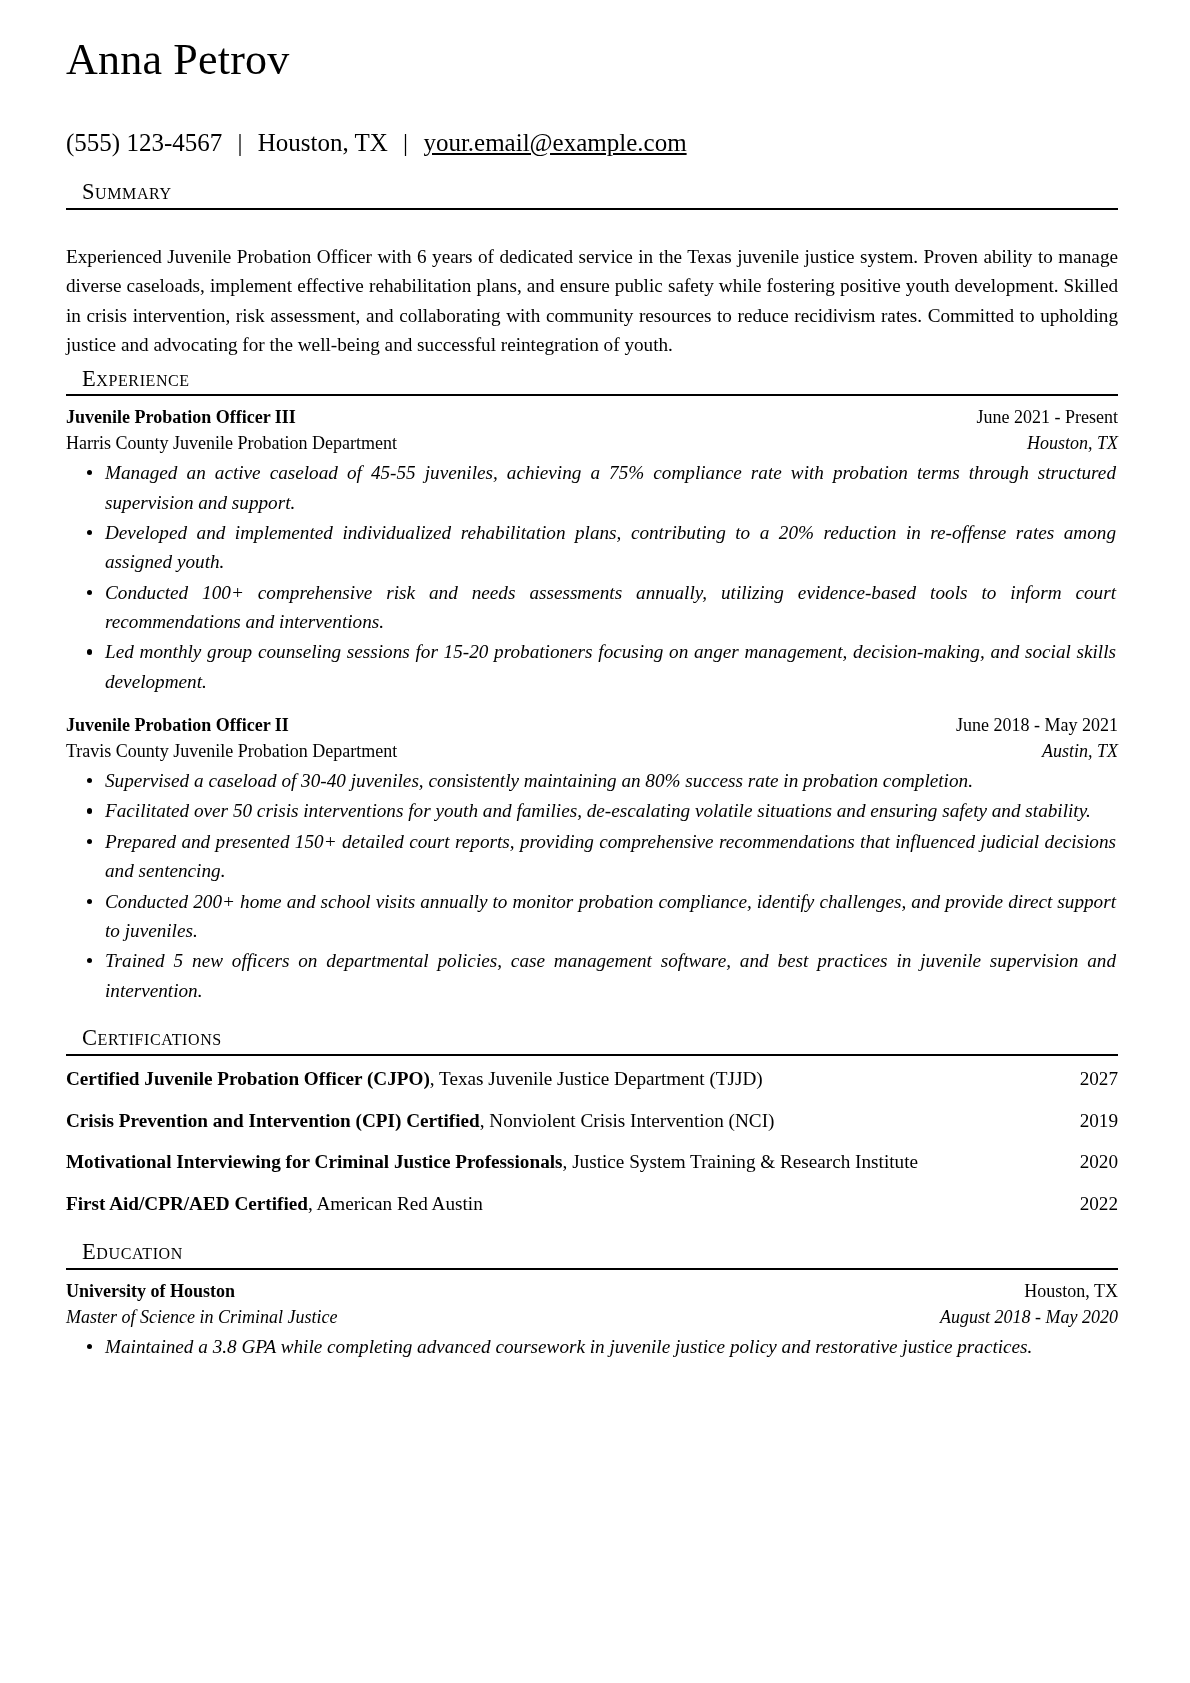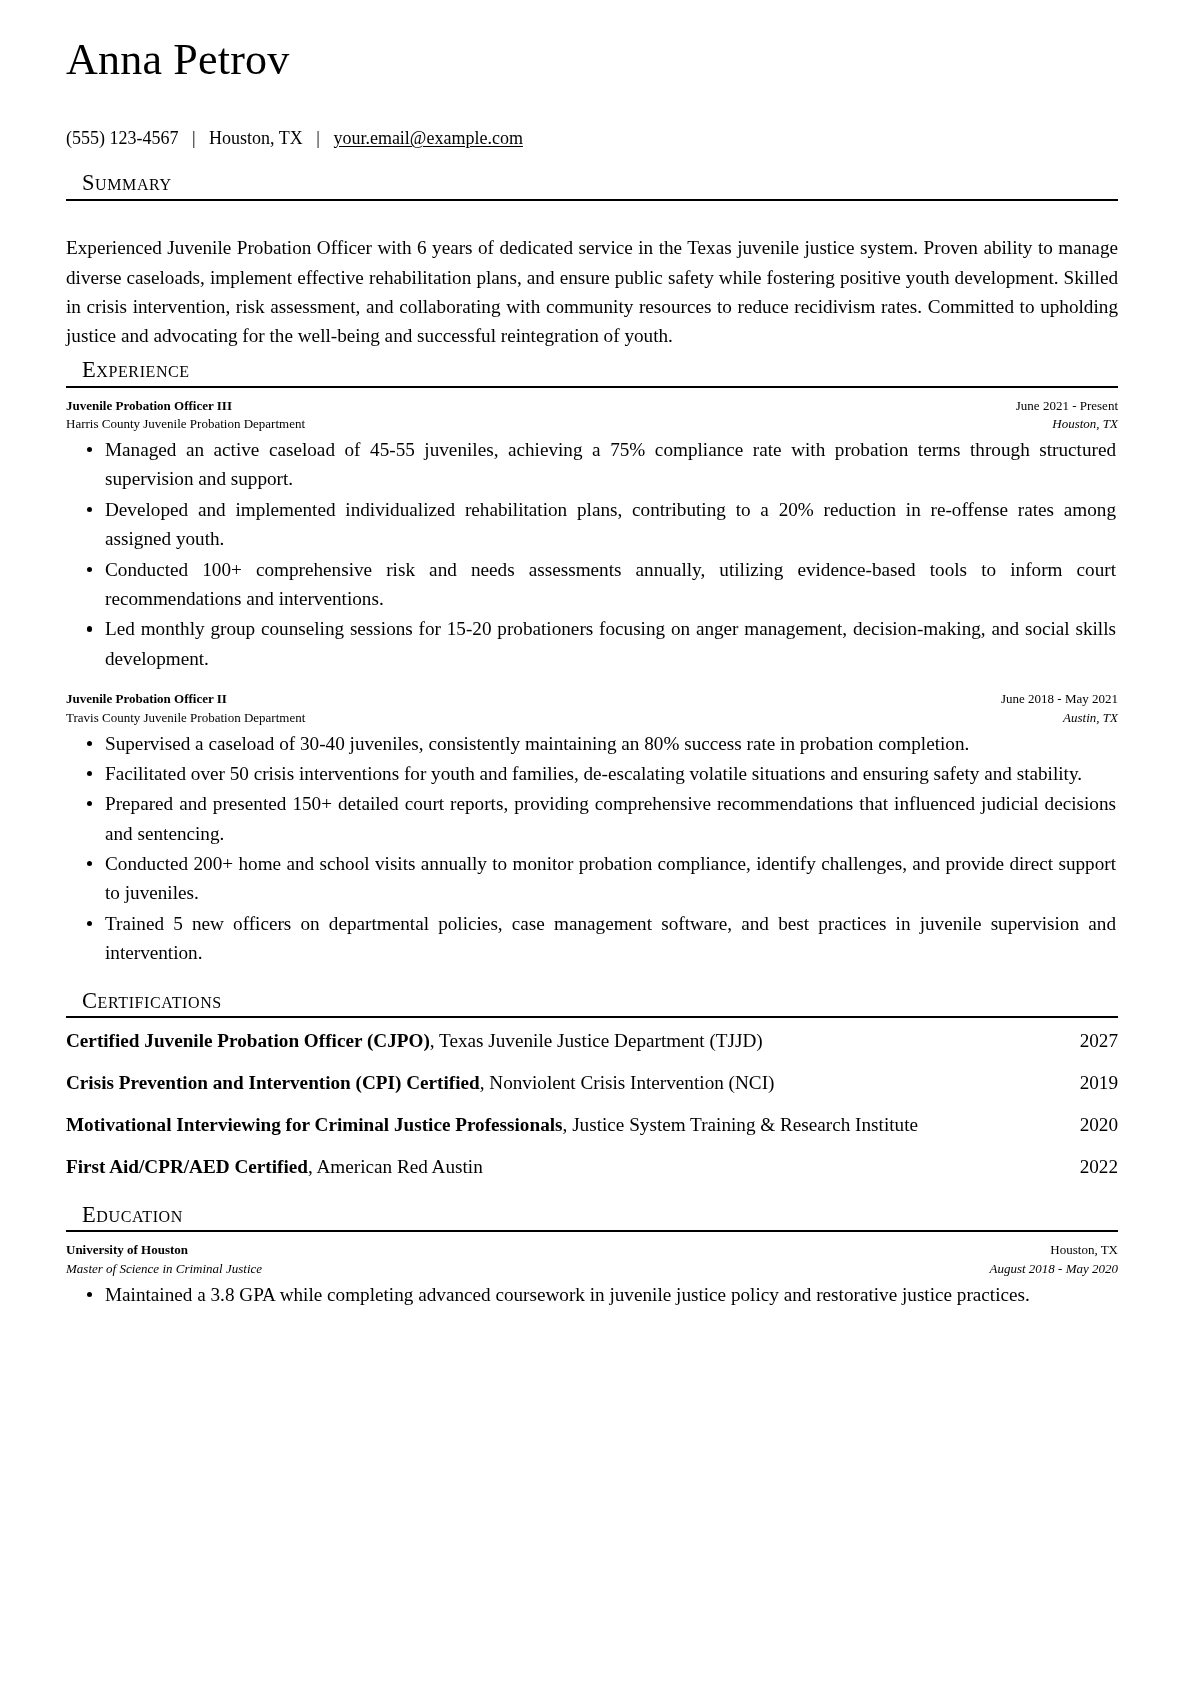--- a/index.html
+++ b/index.html
@@ -16,21 +16,21 @@
 
   
   .name {
     font-size: 44px;
     line-height: 1.02;
     letter-spacing: 0.2px;
     font-weight: 400;
     margin-bottom: 13px;
   }
   .contact {
-    font-size: 18px;
+    font-size: 25px;
     line-height: 1.25;
     margin-bottom: 21px;
     white-space: nowrap;
     margin-top: 44px;
   }
   .contact .sep {
     display: inline-block;
     padding: 0 9px;
   }
   .contact .email {
@@ -65,34 +65,35 @@
     -webkit-hyphens: auto;
   }
 
   
   .entry { margin-top: 2px; }
   .entry + .entry { margin-top: 17px; }
   .row {
     display: flex;
     justify-content: flex-end;
     align-items: baseline;
-    font-size: 13px;
+    font-size: 18px;
     line-height: 1.44;
     gap: 4px;
   }
   .row .left  { flex: 1 1 auto; }
   .row .right { flex: 0 0 auto; white-space: nowrap; text-align: right; }
   .b  { font-weight: 700; }
   .i  { font-style: italic; }
 
   
   ul.bullets {
     list-style: none;
     margin: 1px 2px 0 0;
     padding: 0;
+    font-style: italic;
   }
   ul.bullets > li {
     position: relative;
     padding-left: 39px;
     font-size: 19.2px;
     line-height: 1.53;
     text-align: justify;
     text-justify: inter-word;
     hyphens: auto;
     -webkit-hyphens: auto;

